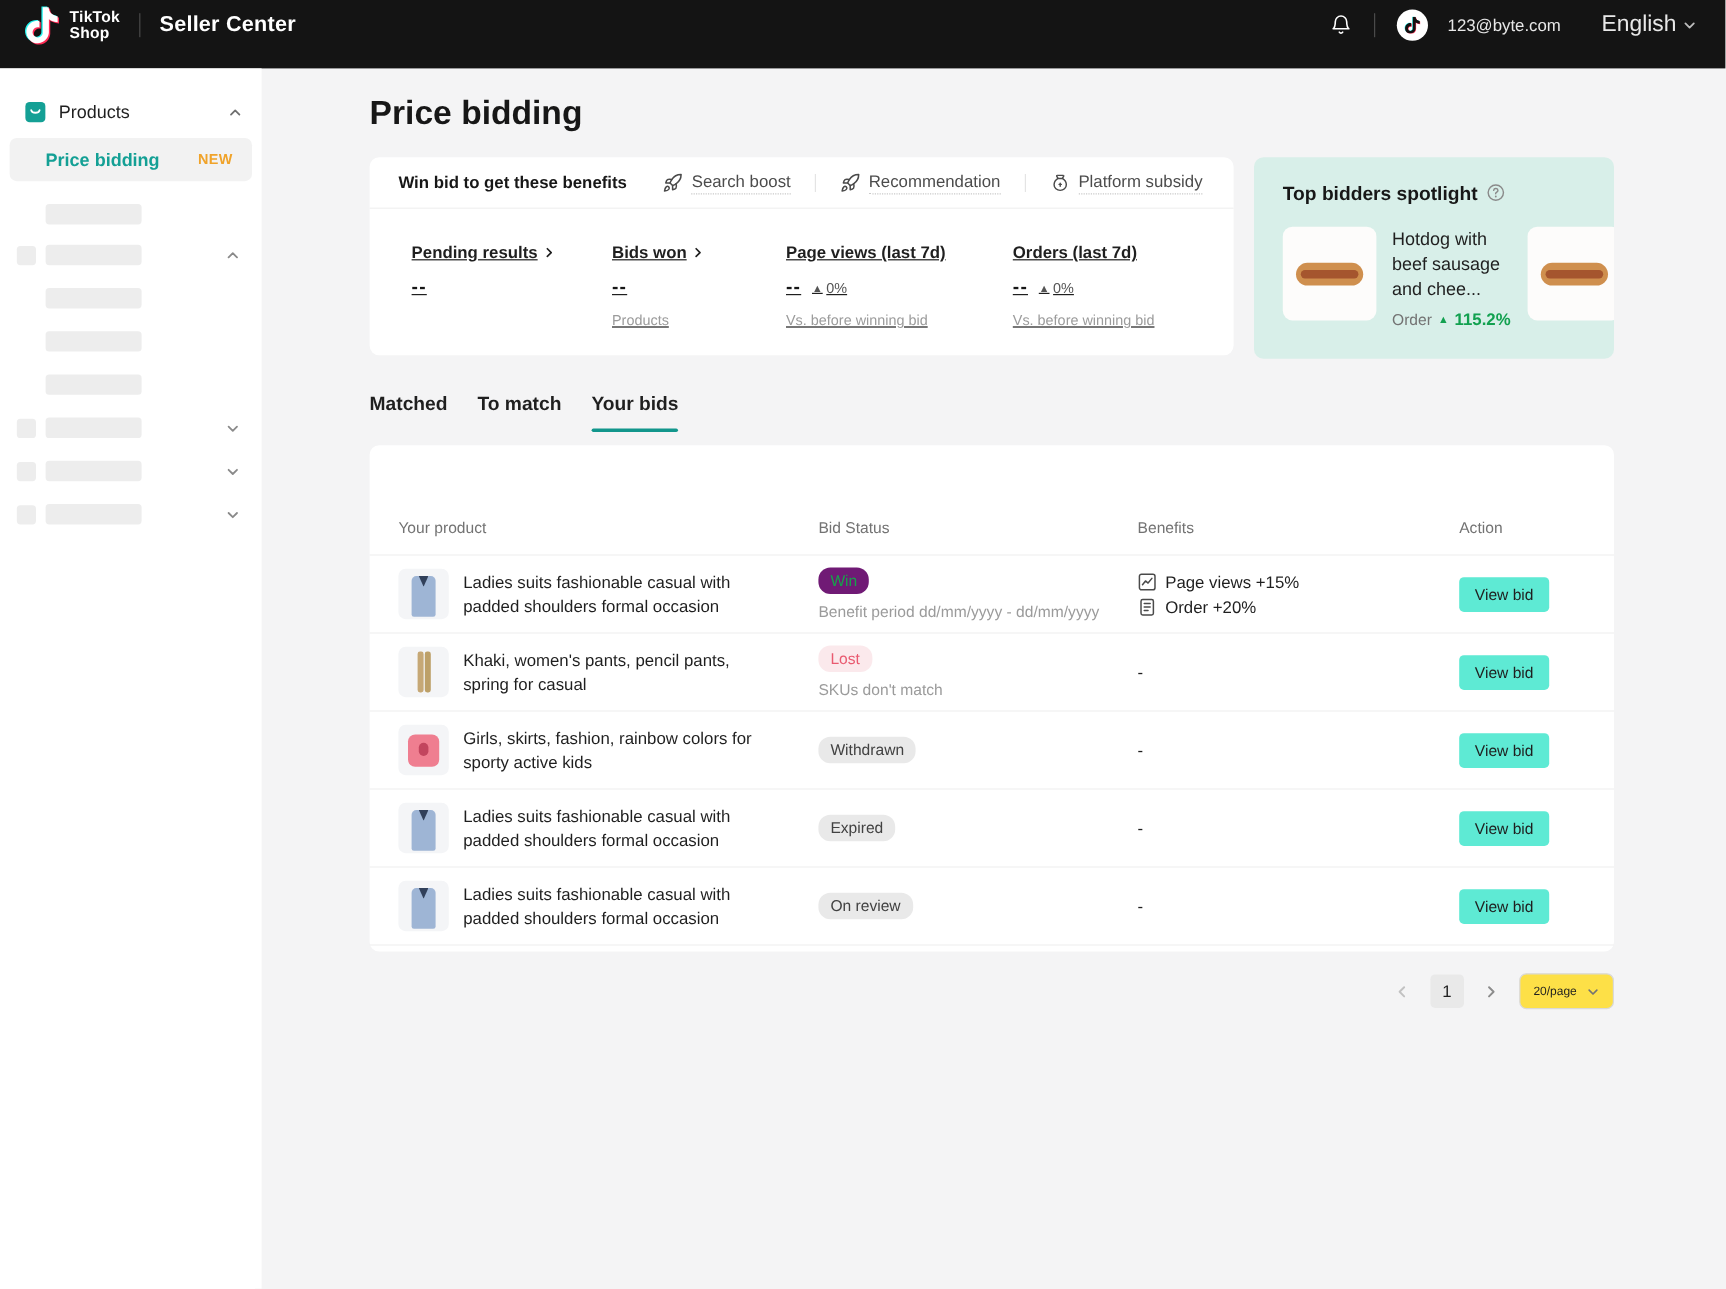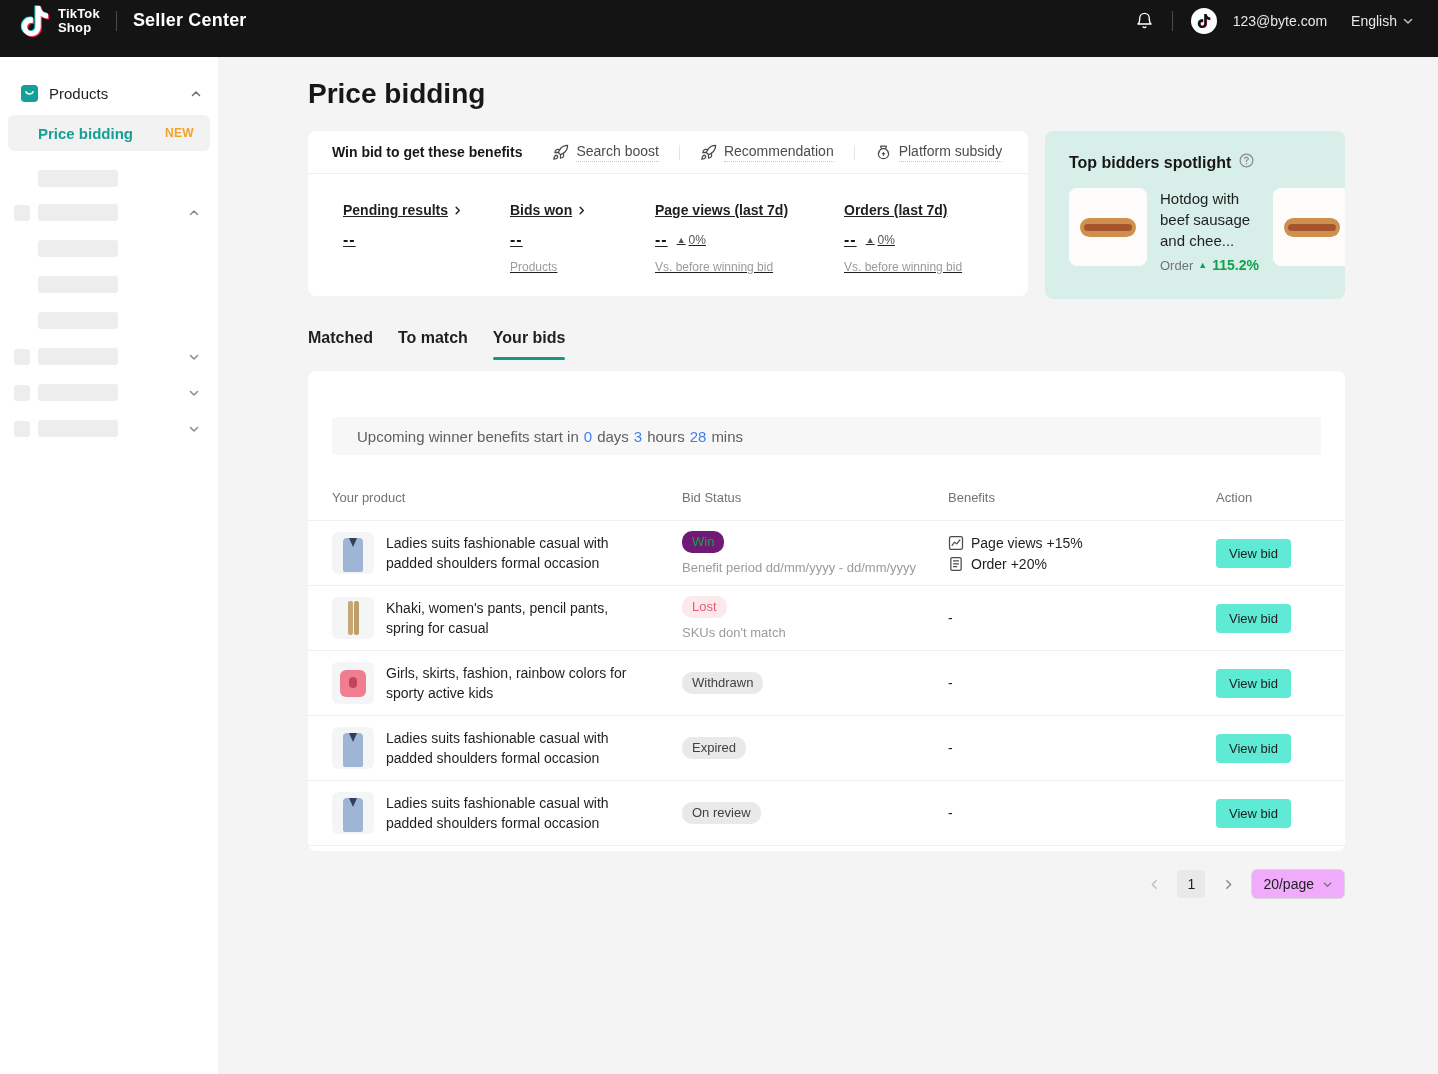--- a/index.html
+++ b/index.html
@@ -11,21 +11,21 @@
   .logo-wrap { display:flex; align-items:center; gap:8px; }
   .logo-note { width:30px; height:34px; }
   .logo-text { color:#fff; font-weight:700; font-size:13px; line-height:14px; letter-spacing:.2px; }
   .top-divider { width:1px; height:20px; background:#4a4a4a; margin:0 16px; }
   .app-name { color:#fff; font-size:18px; font-weight:700; letter-spacing:.2px; }
   .top-right { margin-left:auto; display:flex; align-items:center; gap:16px; }
   .bell-btn { display:flex; align-items:center; cursor:pointer; }
   .avatar { width:26px; height:26px; border-radius:50%; background:#fff; display:flex; align-items:center; justify-content:center; }
   .avatar svg { width:14px; height:14px; }
   .account-email { color:#e8e8e8; font-size:14px; }
-  .lang { color:#e8e8e8; font-size:14px; display:flex; align-items:center; gap:5px; margin-left:8px; cursor:pointer; }
+  .lang { color:#e8e8e8; font-size:19px; display:flex; align-items:center; gap:5px; margin-left:18px; cursor:pointer; }
   .chev { color:#bdbdbd; display:inline-flex; }
 
   
   .app-body { display:flex; height:1017px; }
   .sidebar { width:218px; background:#fff; flex:none; padding-top:22px; }
   .main { flex:1; padding:21px 93px 0 90px; }
 
   
   .side-head { display:flex; align-items:center; padding:6px 16px 6px 21px; cursor:pointer; }
   .side-head .bag { width:17px; height:17px; flex:none; }
@@ -113,21 +113,21 @@
   .benefit-line { display:flex; align-items:center; gap:7px; }
   .bicon { display:inline-flex; color:#4a4a4a; }
 
   .view-bid { font-family:"Liberation Sans",sans-serif; font-size:13px; color:#1f1f1f; background:#5eead4; border:none; border-radius:4px; padding:7px 13px; cursor:pointer; }
 
   
   .pagination { width:1037px; margin-top:18px; display:flex; justify-content:flex-end; align-items:center; gap:10px; }
   .pg-arrow { width:26px; height:26px; display:flex; align-items:center; justify-content:center; cursor:pointer; }
   .pg-prev { color:#c2c2c2; } .pg-next { color:#8c8c8c; }
   .pg-num { width:28px; height:28px; background:#e9e9e9; border-radius:4px; display:flex; align-items:center; justify-content:center; font-size:14px; color:#1f1f1f; cursor:pointer; }
-  .pg-size { height:30px; background:#f0abfc; border:1px solid #d9d9d9; border-radius:6px; display:flex; align-items:center; gap:8px; padding:0 11px; font-size:14px; color:#1f1f1f; cursor:pointer;text-align:right; }
+  .pg-size { height:30px; background:#fde047; border:1px solid #d9d9d9; border-radius:6px; display:flex; align-items:center; gap:8px; padding:0 11px; font-size:10px; color:#1f1f1f; cursor:pointer;text-align:right; }
   .pg-size .chev { color:#737373; }
 </style>
 </head>
 <body>
 
 <div class="topbar">
   <div class="logo-wrap">
     <svg class="logo-note" viewBox="0 0 24 24">
       <path transform="translate(-0.9,-0.5)" fill="#25F4EE" d="M12.53.02C13.84 0 15.14.01 16.44 0c.08 1.53.63 3.09 1.75 4.17 1.12 1.11 2.7 1.62 4.24 1.79v4.03c-1.44-.05-2.89-.35-4.2-.97-.57-.26-1.1-.59-1.62-.93-.01 2.92.01 5.84-.02 8.75-.08 1.4-.54 2.79-1.35 3.94-1.31 1.92-3.58 3.17-5.91 3.21-1.43.08-2.86-.31-4.08-1.03-2.02-1.19-3.44-3.37-3.65-5.71-.02-.5-.03-1-.01-1.49.18-1.9 1.12-3.72 2.58-4.96 1.66-1.44 3.98-2.13 6.15-1.72.02 1.48-.04 2.96-.04 4.44-.99-.32-2.15-.23-3.02.37-.63.41-1.11 1.04-1.36 1.75-.21.51-.15 1.07-.14 1.61.24 1.64 1.82 3.02 3.5 2.87 1.12-.01 2.19-.66 2.77-1.61.19-.33.4-.67.41-1.06.1-1.79.06-3.57.07-5.36.01-4.03-.01-8.05.02-12.07z"></path>
       <path transform="translate(0.9,0.9)" fill="#FE2C55" d="M12.53.02C13.84 0 15.14.01 16.44 0c.08 1.53.63 3.09 1.75 4.17 1.12 1.11 2.7 1.62 4.24 1.79v4.03c-1.44-.05-2.89-.35-4.2-.97-.57-.26-1.1-.59-1.62-.93-.01 2.92.01 5.84-.02 8.75-.08 1.4-.54 2.79-1.35 3.94-1.31 1.92-3.58 3.17-5.91 3.21-1.43.08-2.86-.31-4.08-1.03-2.02-1.19-3.44-3.37-3.65-5.71-.02-.5-.03-1-.01-1.49.18-1.9 1.12-3.72 2.58-4.96 1.66-1.44 3.98-2.13 6.15-1.72.02 1.48-.04 2.96-.04 4.44-.99-.32-2.15-.23-3.02.37-.63.41-1.11 1.04-1.36 1.75-.21.51-.15 1.07-.14 1.61.24 1.64 1.82 3.02 3.5 2.87 1.12-.01 2.19-.66 2.77-1.61.19-.33.4-.67.41-1.06.1-1.79.06-3.57.07-5.36.01-4.03-.01-8.05.02-12.07z"></path>
@@ -350,29 +350,20 @@
       </div>
     </div>
 
     <div class="tabs">
       <div class="tab">Matched</div>
       <div class="tab">To match</div>
       <div class="tab active">Your bids</div>
     </div>
 
     <div class="bids-card">
-      <div class="countdown-banner">
-        <span>Upcoming winner benefits start in</span>
-        <span class="num">0</span>
-        <span>days</span>
-        <span class="num">3</span>
-        <span>hours</span>
-        <span class="num">28</span>
-        <span>mins</span>
-      </div>
 
       <div class="tgrid thead">
         <div>Your product</div>
         <div>Bid Status</div>
         <div>Benefits</div>
         <div>Action</div>
       </div>
 
       <div>
   <div class="tgrid trow">

